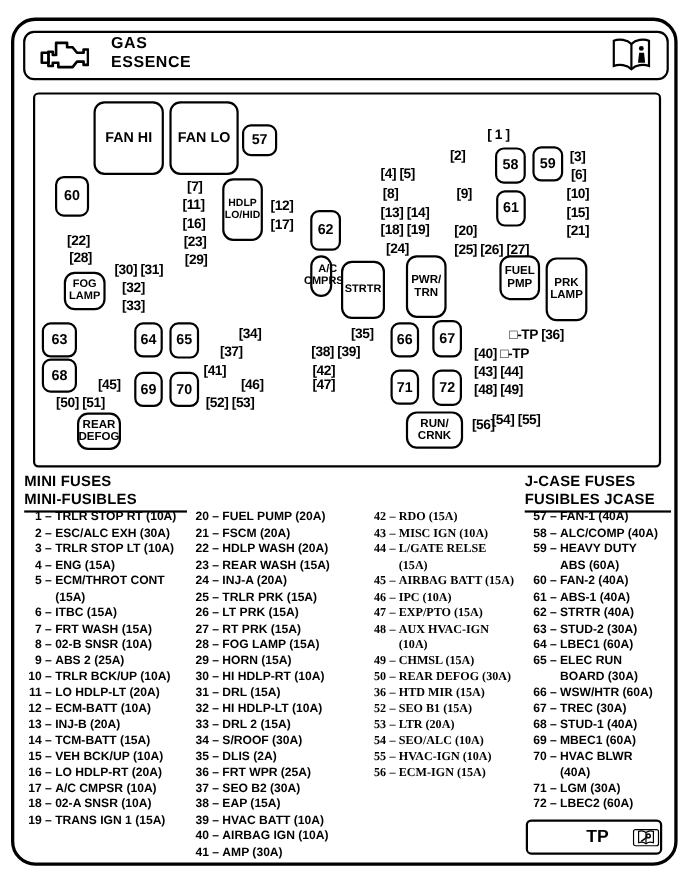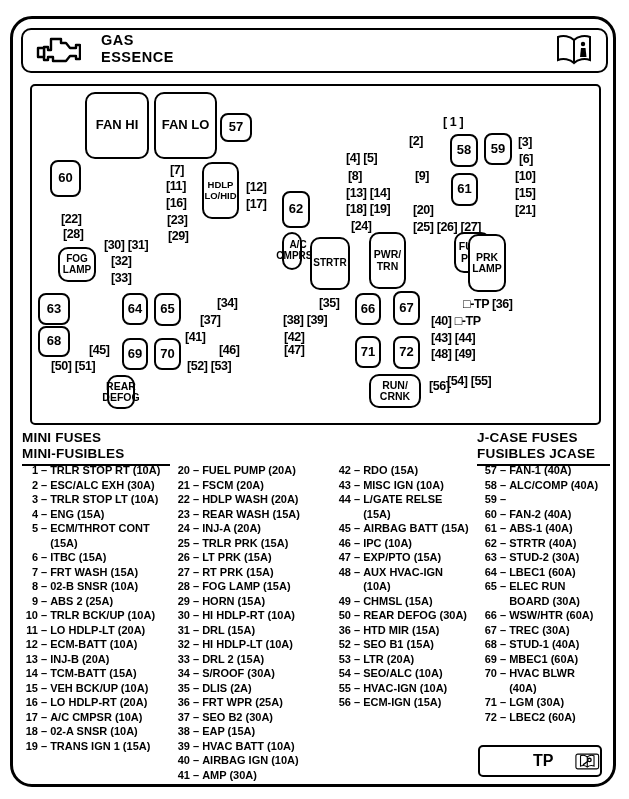--- a/index.html
+++ b/index.html
@@ -75,23 +75,23 @@
 LO/HID</div>
     <div class="nbox" style="left: 26px; top: 161px; width: 38px; height: 35px; font-size: 10px;">FOG
 LAMP</div>
     <div class="nbox" style="left: 250px; top: 146px; width: 20px; height: 38px; font-size: 10px; padding-left: 12px;">A/C
 CMPRSR</div>
     <div class="nbox" style="left: 278px; top: 151px; width: 40px; height: 53px; font-size: 10px;">STRTR</div>
     <div class="nbox" style="left: 337px; top: 146px; width: 37px; height: 57px; font-size: 10.5px;">PWR/
 TRN</div>
     <div class="nbox" style="left: 422px; top: 146px; width: 37px; height: 41px; font-size: 10.5px;">FUEL
 PMP</div>
-    <div class="nbox" style="left: 436px; top: 148px; width: 38px; height: 58px; font-size: 10.5px;">PRK
+    <div class="nbox" style="left: 464px; top: 148px; width: 38px; height: 58px; font-size: 10.5px;">PRK
 LAMP</div>
-    <div class="nbox" style="left: 38px; top: 289px; width: 28px; height: 34px; font-size: 10.5px; margin-left: 37px;">REAR
+    <div class="nbox" style="left: 38px; top: 289px; width: 40px; height: 34px; font-size: 10.5px;">REAR
 DEFOG</div>
     <div class="nbox" style="left: 337px; top: 288px; width: 52px; height: 34px; font-size: 10.5px;">RUN/
 CRNK</div>
     <div class="fbox" style="left: 188px; top: 27px; width: 32px; height: 29px;">57</div>
     <div class="fbox" style="left: 418px; top: 48px; width: 28px; height: 33px;">58</div>
     <div class="fbox" style="left: 452px; top: 47px; width: 28px; height: 32px;">59</div>
     <div class="fbox" style="left: 18px; top: 74px; width: 31px; height: 37px;">60</div>
     <div class="fbox" style="left: 419px; top: 87px; width: 27px; height: 33px;">61</div>
     <div class="fbox" style="left: 250px; top: 105px; width: 28px; height: 37px;">62</div>
     <div class="fbox" style="left: 6px; top: 207px; width: 32px; height: 32px;">63</div>
@@ -366,21 +366,21 @@
         <span class="n">40</span>
         <span class="d">–</span>
         <span class="t">AIRBAG IGN (10A)</span>
       </div>
       <div class="li">
         <span class="n">41</span>
         <span class="d">–</span>
         <span class="t">AMP (30A)</span>
       </div>
     </div>
-    <div class="lcol" style="left: 331px; --numw: 20px;">
+    <div class="lcol" style="left: 331px; font-family: Liberation Serif, serif; --numw: 20px;">
       <div class="li">
         <span class="n">42</span>
         <span class="d">–</span>
         <span class="t">RDO (15A)</span>
       </div>
       <div class="li">
         <span class="n">43</span>
         <span class="d">–</span>
         <span class="t">MISC IGN (10A)</span>
       </div>
@@ -459,20 +459,22 @@
         <span class="t">FAN-1 (40A)</span>
       </div>
       <div class="li">
         <span class="n">58</span>
         <span class="d">–</span>
         <span class="t">ALC/COMP (40A)</span>
       </div>
       <div class="li">
         <span class="n">59</span>
         <span class="d">–</span>
+        <span class="t">HEAVY DUTY
+ABS (60A)</span>
       </div>
       <div class="li">
         <span class="n">60</span>
         <span class="d">–</span>
         <span class="t">FAN-2 (40A)</span>
       </div>
       <div class="li">
         <span class="n">61</span>
         <span class="d">–</span>
         <span class="t">ABS-1 (40A)</span>

